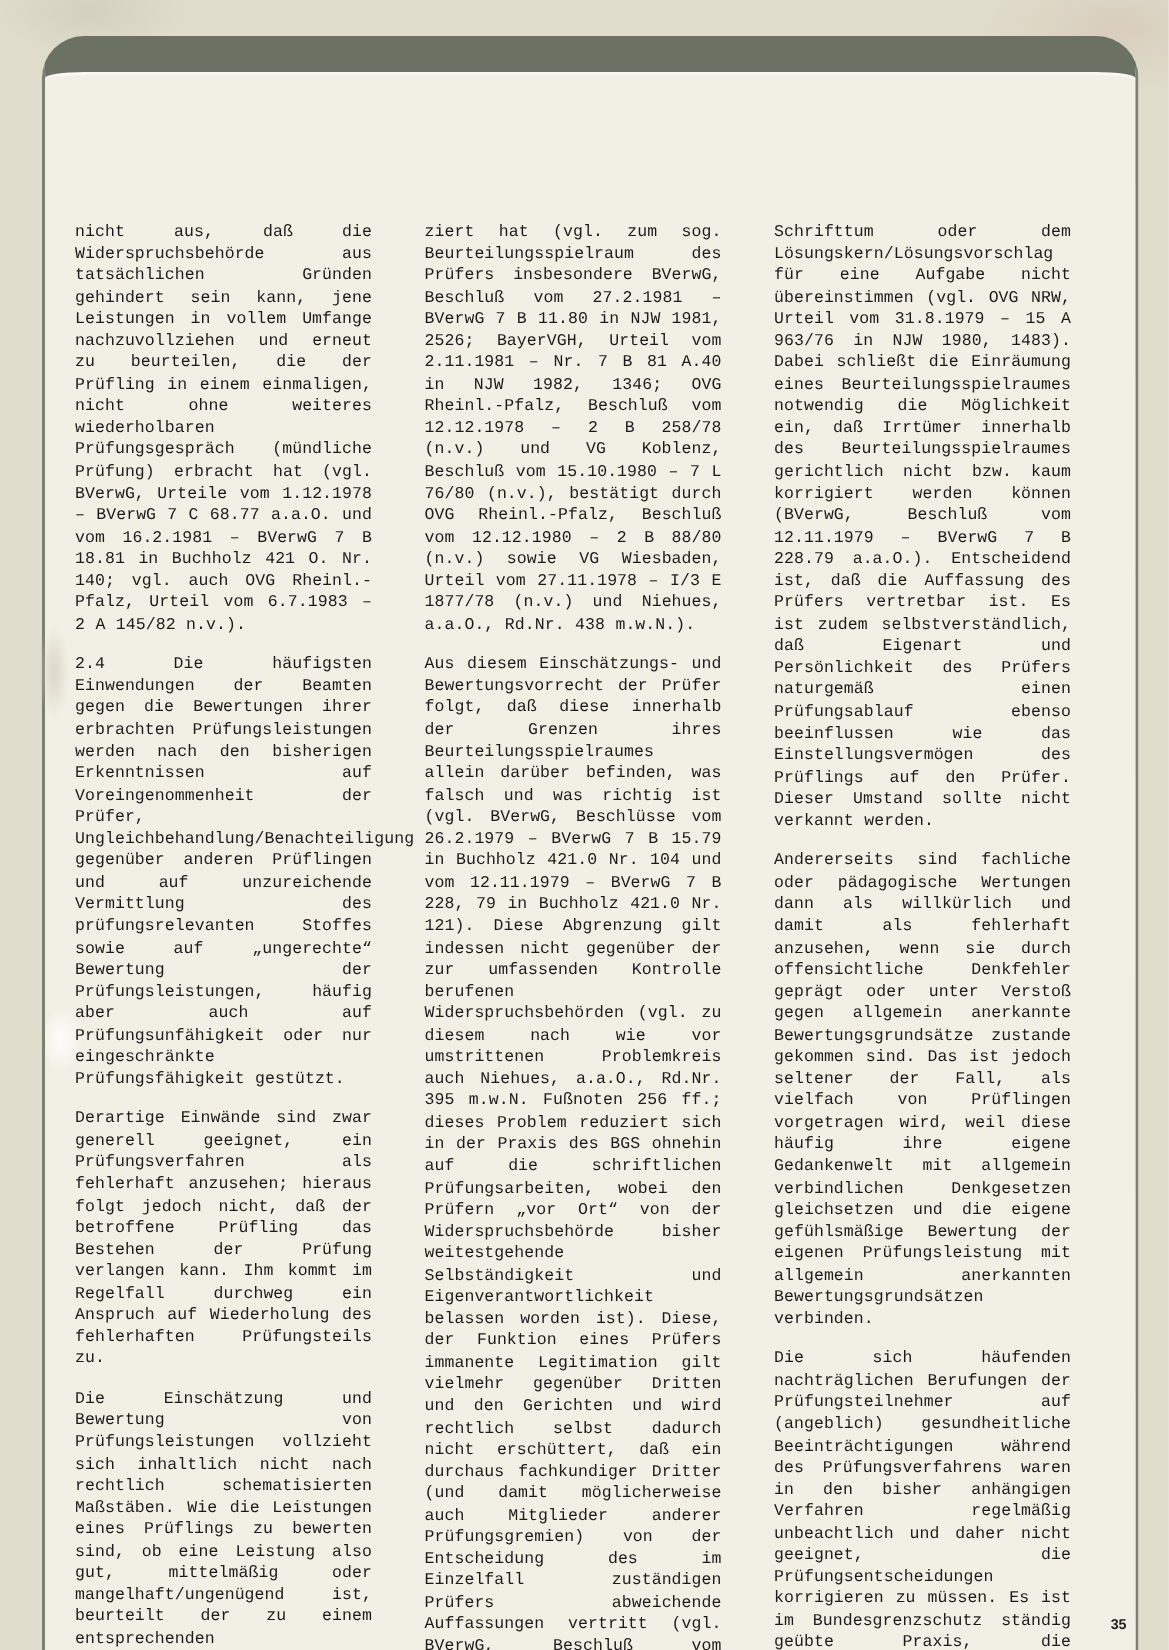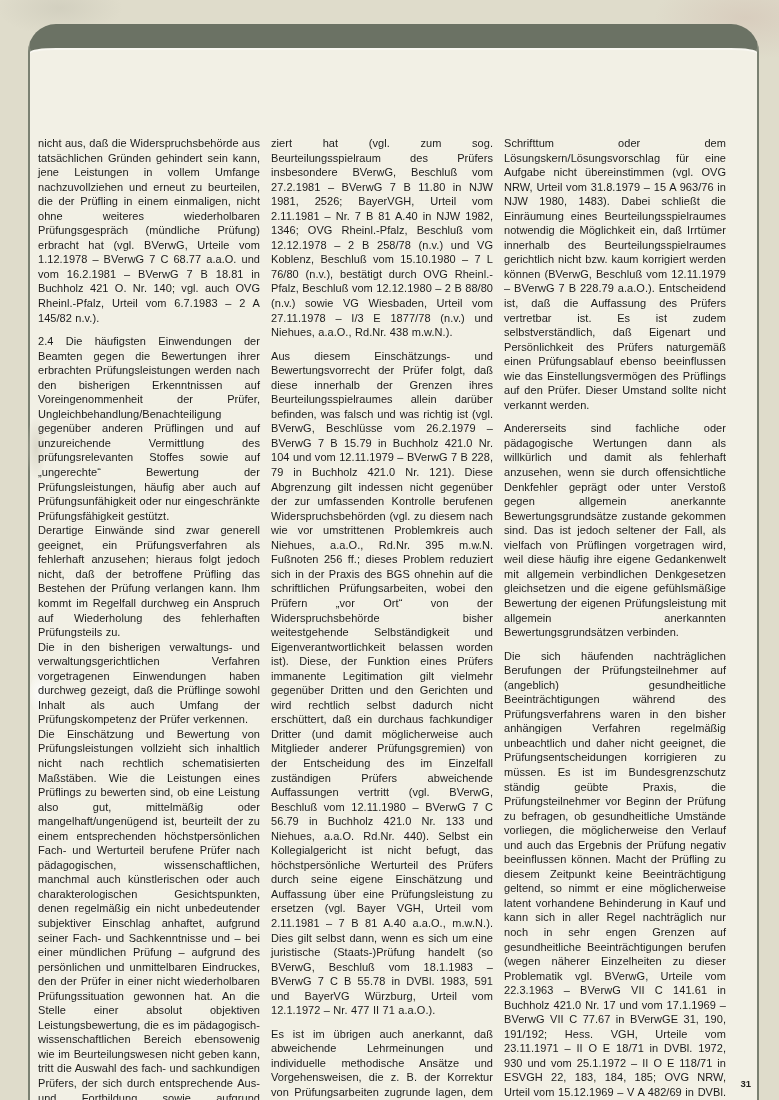--- a/index.html
+++ b/index.html
@@ -38,21 +38,21 @@
     flex: 0 0 222px;
     text-align: justify;
     font-size: 11px;
     line-height: 14.55px;
     color: #1b1b1b;
     letter-spacing: 0.05px;
     word-spacing: 0.3px;
     hyphens: auto;
     -webkit-hyphens: auto;
   }
-  .col p { margin: 0; }
+  .col p { margin: 12px; font-family: Liberation Mono, monospace; }
   .col p.p-gap { margin-top: 9px; }
   .page-number {
     position: absolute;
     right: 6px; top: 1030px;
     font-size: 9.5px;
     font-weight: bold;
     color: #22221f;
   }
   
   .smudge-1 {
@@ -74,32 +74,31 @@
 <div class="page-frame">
   <div class="smudge-1"></div>
   <div class="smudge-2"></div>
 
   <div class="content">
 
     <div class="col">
       <p>nicht aus, daß die Widerspruchsbehörde aus tatsächlichen Gründen gehindert sein kann, jene Leistungen in vollem Umfange nachzuvollziehen und erneut zu beurteilen, die der Prüfling in einem einmaligen, nicht ohne weiteres wiederholbaren Prüfungsgespräch (mündliche Prüfung) erbracht hat (vgl. BVerwG, Urteile vom 1.12.1978 – BVerwG 7 C 68.77 a.a.O. und vom 16.2.1981 – BVerwG 7 B 18.81 in Buchholz 421 O. Nr. 140; vgl. auch OVG Rheinl.-Pfalz, Urteil vom 6.7.1983 – 2 A 145/82 n.v.).</p>
       <p class="p-gap">2.4  Die häufigsten Einwendungen der Beamten gegen die Bewertungen ihrer erbrachten Prüfungsleistungen werden nach den bisherigen Erkenntnissen auf Voreingenommenheit der Prüfer, Ungleichbehandlung/Benachteiligung gegenüber anderen Prüflingen und auf unzureichende Vermittlung des prüfungsrelevanten Stoffes sowie auf „ungerechte“ Bewertung der Prüfungsleistungen, häufig aber auch auf Prüfungsunfähigkeit oder nur eingeschränkte Prüfungsfähigkeit gestützt.</p>
       <p>Derartige Einwände sind zwar generell geeignet, ein Prüfungsverfahren als fehlerhaft anzusehen; hieraus folgt jedoch nicht, daß der betroffene Prüfling das Bestehen der Prüfung verlangen kann. Ihm kommt im Regelfall durchweg ein Anspruch auf Wiederholung des fehlerhaften Prüfungsteils zu.</p>
-      <p>Die in den bisherigen verwaltungs- und verwaltungsgerichtlichen Verfahren vorgetragenen Einwendungen haben durchweg gezeigt, daß die Prüflinge sowohl Inhalt als auch Umfang der Prüfungskompetenz der Prüfer verkennen.</p>
       <p>Die Einschätzung und Bewertung von Prüfungsleistungen vollzieht sich inhaltlich nicht nach rechtlich schematisierten Maßstäben. Wie die Leistungen eines Prüflings zu bewerten sind, ob eine Leistung also gut, mittelmäßig oder mangelhaft/ungenügend ist, beurteilt der zu einem entsprechenden höchstpersönlichen Fach- und Werturteil berufene Prüfer nach pädagogischen, wissenschaftlichen, manchmal auch künstlerischen oder auch charakterologischen Gesichtspunkten, denen regelmäßig ein nicht unbedeutender subjektiver Einschlag anhaftet, aufgrund seiner Fach- und Sachkenntnisse und – bei einer mündlichen Prüfung – aufgrund des persönlichen und unmittelbaren Eindruckes, den der Prüfer in einer nicht wiederholbaren Prüfungssituation gewonnen hat. An die Stelle einer absolut objektiven Leistungsbewertung, die es im pädagogisch-wissenschaftlichen Bereich ebensowenig wie im Beurteilungswesen nicht geben kann, tritt die Auswahl des fach- und sachkundigen Prüfers, der sich durch entsprechende Aus- und Fortbildung sowie aufgrund entsprechender Leistungen beruflich für diese Aufgabe besonders qualifi-</p>
     </div>
 
     <div class="col">
       <p>ziert hat (vgl. zum sog. Beurteilungsspielraum des Prüfers insbesondere BVerwG, Beschluß vom 27.2.1981 – BVerwG 7 B 11.80 in NJW 1981, 2526; BayerVGH, Urteil vom 2.11.1981 – Nr. 7 B 81 A.40 in NJW 1982, 1346; OVG Rheinl.-Pfalz, Beschluß vom 12.12.1978 – 2 B 258/78 (n.v.) und VG Koblenz, Beschluß vom 15.10.1980 – 7 L 76/80 (n.v.), bestätigt durch OVG Rheinl.-Pfalz, Beschluß vom 12.12.1980 – 2 B 88/80 (n.v.) sowie VG Wiesbaden, Urteil vom 27.11.1978 – I/3 E 1877/78 (n.v.) und Niehues, a.a.O., Rd.Nr. 438 m.w.N.).</p>
       <p class="p-gap">Aus diesem Einschätzungs- und Bewertungsvorrecht der Prüfer folgt, daß diese innerhalb der Grenzen ihres Beurteilungsspielraumes allein darüber befinden, was falsch und was richtig ist (vgl. BVerwG, Beschlüsse vom 26.2.1979 – BVerwG 7 B 15.79 in Buchholz 421.0 Nr. 104 und vom 12.11.1979 – BVerwG 7 B 228, 79 in Buchholz 421.0 Nr. 121). Diese Abgrenzung gilt indessen nicht gegenüber der zur umfassenden Kontrolle berufenen Widerspruchsbehörden (vgl. zu diesem nach wie vor umstrittenen Problemkreis auch Niehues, a.a.O., Rd.Nr. 395 m.w.N. Fußnoten 256 ff.; dieses Problem reduziert sich in der Praxis des BGS ohnehin auf die schriftlichen Prüfungsarbeiten, wobei den Prüfern „vor Ort“ von der Widerspruchsbehörde bisher weitestgehende Selbständigkeit und Eigenverantwortlichkeit belassen worden ist). Diese, der Funktion eines Prüfers immanente Legitimation gilt vielmehr gegenüber Dritten und den Gerichten und wird rechtlich selbst dadurch nicht erschüttert, daß ein durchaus fachkundiger Dritter (und damit möglicherweise auch Mitglieder anderer Prüfungsgremien) von der Entscheidung des im Einzelfall zuständigen Prüfers abweichende Auffassungen vertritt (vgl. BVerwG, Beschluß vom 12.11.1980 – BVerwG 7 C 56.79 in Buchholz 421.0 Nr. 133 und Niehues, a.a.O. Rd.Nr. 440). Selbst ein Kollegialgericht ist nicht befugt, das höchstpersönliche Werturteil des Prüfers durch seine eigene Einschätzung und Auffassung über eine Prüfungsleistung zu ersetzen (vgl. Bayer VGH, Urteil vom 2.11.1981 – 7 B 81 A.40 a.a.O., m.w.N.). Dies gilt selbst dann, wenn es sich um eine juristische (Staats-)Prüfung handelt (so BVerwG, Beschluß vom 18.1.1983 – BVerwG 7 C B 55.78 in DVBl. 1983, 591 und BayerVG Würzburg, Urteil vom 12.1.1972 – Nr. 477 II 71 a.a.O.).</p>
       <p class="p-gap">Es ist im übrigen auch anerkannt, daß abweichende Lehrmeinungen und individuelle methodische Ansätze und Vorgehensweisen, die z. B. der Korrektur von Prüfungsarbeiten zugrunde lagen, dem Prüfer auch dann nicht als „falsch“ entgegengehalten werden können, wenn sie mit der „herrschenden“ oder überwiegenden Meinung in der Rechtsprechung und im</p>
     </div>
 
     <div class="col">
       <p>Schrifttum oder dem Lösungskern/Lösungsvorschlag für eine Aufgabe nicht übereinstimmen (vgl. OVG NRW, Urteil vom 31.8.1979 – 15 A 963/76 in NJW 1980, 1483). Dabei schließt die Einräumung eines Beurteilungsspielraumes notwendig die Möglichkeit ein, daß Irrtümer innerhalb des Beurteilungsspielraumes gerichtlich nicht bzw. kaum korrigiert werden können (BVerwG, Beschluß vom 12.11.1979 – BVerwG 7 B 228.79 a.a.O.). Entscheidend ist, daß die Auffassung des Prüfers vertretbar ist. Es ist zudem selbstverständlich, daß Eigenart und Persönlichkeit des Prüfers naturgemäß einen Prüfungsablauf ebenso beeinflussen wie das Einstellungsvermögen des Prüflings auf den Prüfer. Dieser Umstand sollte nicht verkannt werden.</p>
       <p class="p-gap">Andererseits sind fachliche oder pädagogische Wertungen dann als willkürlich und damit als fehlerhaft anzusehen, wenn sie durch offensichtliche Denkfehler geprägt oder unter Verstoß gegen allgemein anerkannte Bewertungsgrundsätze zustande gekommen sind. Das ist jedoch seltener der Fall, als vielfach von Prüflingen vorgetragen wird, weil diese häufig ihre eigene Gedankenwelt mit allgemein verbindlichen Denkgesetzen gleichsetzen und die eigene gefühlsmäßige Bewertung der eigenen Prüfungsleistung mit allgemein anerkannten Bewertungsgrundsätzen verbinden.</p>
       <p class="p-gap">Die sich häufenden nachträglichen Berufungen der Prüfungsteilnehmer auf (angeblich) gesundheitliche Beeinträchtigungen während des Prüfungsverfahrens waren in den bisher anhängigen Verfahren regelmäßig unbeachtlich und daher nicht geeignet, die Prüfungsentscheidungen korrigieren zu müssen. Es ist im Bundesgrenzschutz ständig geübte Praxis, die Prüfungsteilnehmer vor Beginn der Prüfung zu befragen, ob gesundheitliche Umstände vorliegen, die möglicherweise den Verlauf und auch das Ergebnis der Prüfung negativ beeinflussen können. Macht der Prüfling zu diesem Zeitpunkt keine Beeinträchtigung geltend, so nimmt er eine möglicherweise latent vorhandene Behinderung in Kauf und kann sich in aller Regel nachträglich nur noch in sehr engen Grenzen auf gesundheitliche Beeinträchtigungen berufen (wegen näherer Einzelheiten zu dieser Problematik vgl. BVerwG, Urteile vom 22.3.1963 – BVerwG VII C 141.61 in Buchholz 421.0 Nr. 17 und vom 17.1.1969 – BVerwG VII C 77.67 in BVerwGE 31, 190, 191/192; Hess. VGH, Urteile vom 23.11.1971 – II O E 18/71 in DVBl. 1972, 930 und vom 25.1.1972 – II O E 118/71 in ESVGH 22, 183, 184, 185; OVG NRW, Urteil vom 15.12.1969 – V A 482/69 in DVBl. 1970, 703 sowie Niehues, a.a.O., Rd.Nrn. 387 ff. m.w.N. und Guhe, Prüfungen im Rechtsstaat, 1. Aufl. 1978, Anm. IV</p>
     </div>
 
   </div>
 
-  <div class="page-number">31</div>
+  <div class="page-number">35</div>
 </div>
 
 </body></html>

